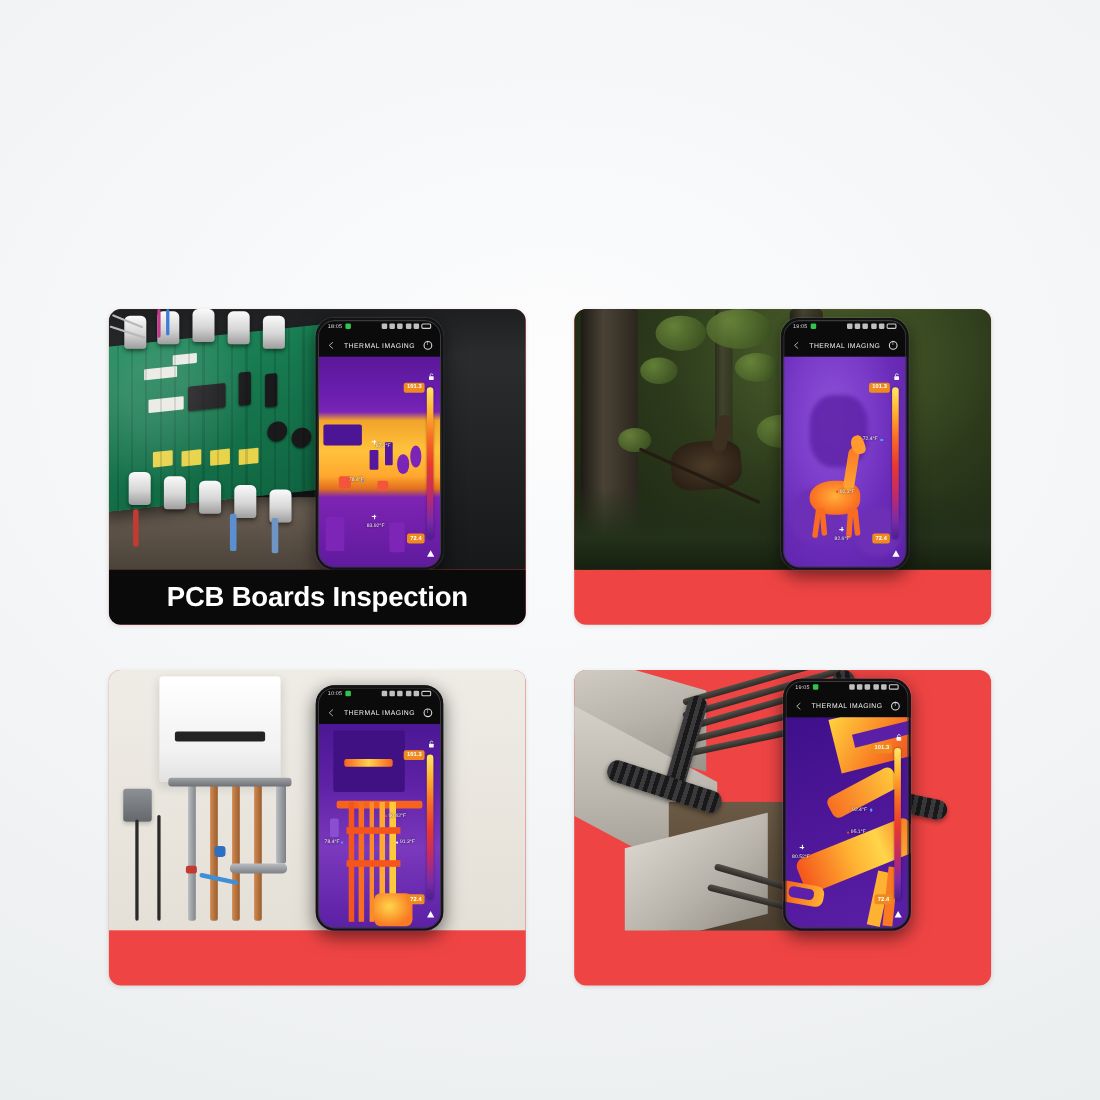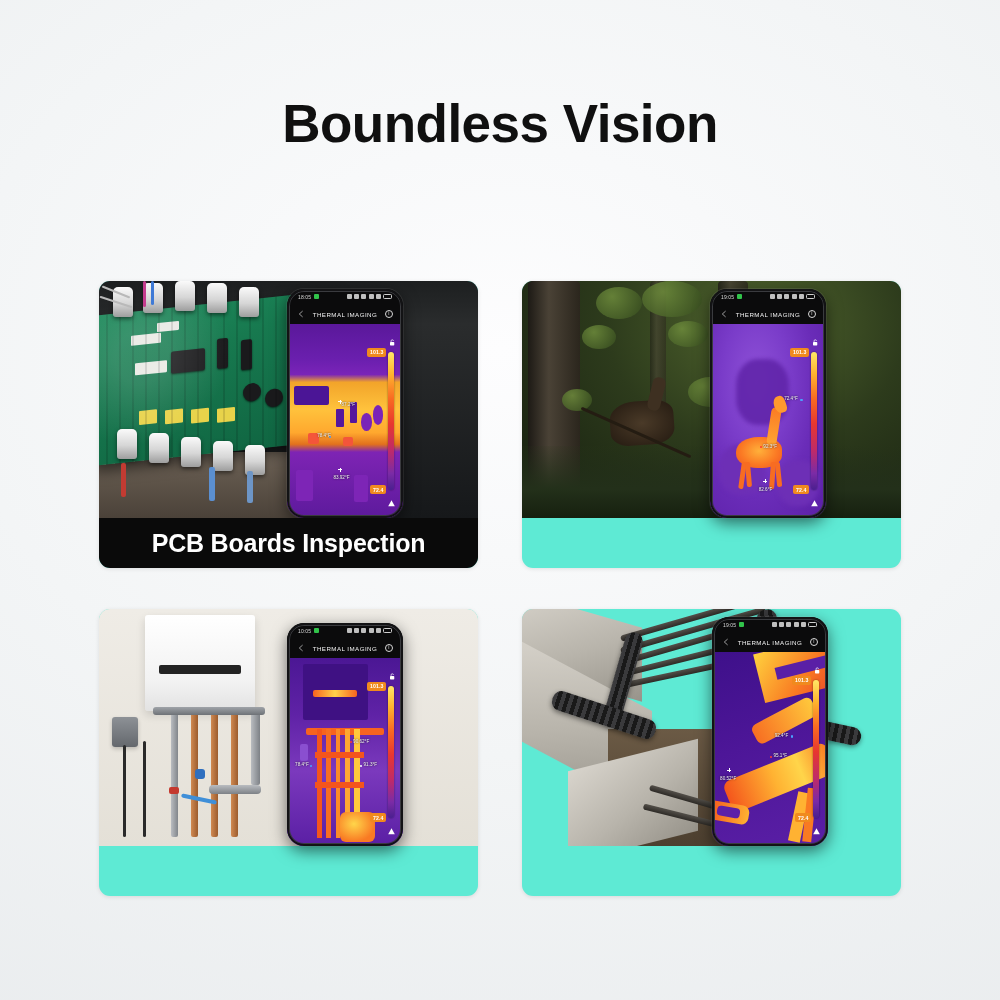--- a/index.html
+++ b/index.html
@@ -31,21 +31,21 @@
     display:grid;
     grid-template-columns: 379px 379px;
     grid-template-rows: 287px 287px;
     column-gap:44px;
     row-gap:41px;
   }
   .card {
     position:relative;
     border-radius:11px;
     overflow:hidden;
-    background:#5eead4;
+    background:#ef4444;
     box-shadow:0 1px 4px rgba(0,0,0,0.10);
   }
   .photo { position:absolute; inset:0 0 50px 0; overflow:hidden; }
   .caption {
     position:absolute; left:0; right:0; bottom:0; height:50px;
     background:#0a0a0a;
     color:#fff;
     display:flex; align-items:center; justify-content:center;
     font-size:25px; font-weight:700; letter-spacing:-0.2px;
   }
@@ -170,21 +170,20 @@
   .crossh:after { left:1.5px; top:0; width:1px; height:4px; }
   .dotmark { position:absolute; width:2.2px; height:2.2px; border-radius:50%; }
 
   
   .th-base { position:absolute; inset:0; }
 </style>
 </head>
 <body>
 
 <div class="headline">
-  <span class="l1">Boundless Vision</span>
 </div>
 
 <div class="grid">
 
   <div class="card">
     <div class="photo">
       <div class="bg-pcb"></div>
       <div class="pcb-bench"></div>
       <div class="pcb-board">
         <div class="chip" style="left:78px;top:44px;width:34px;height:22px;"></div>

